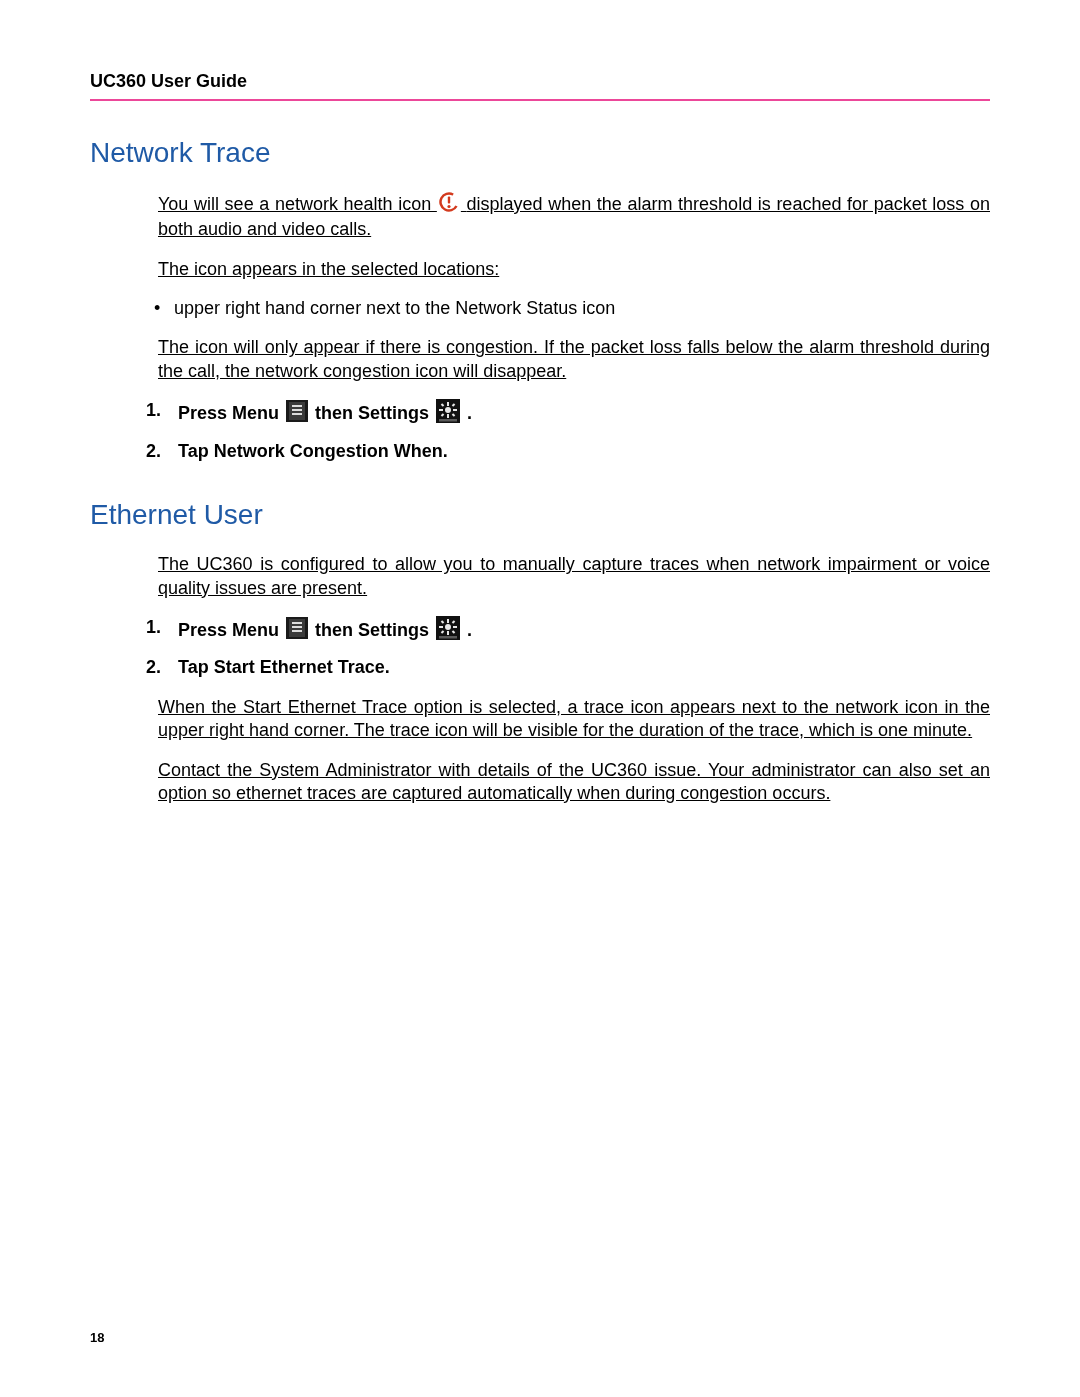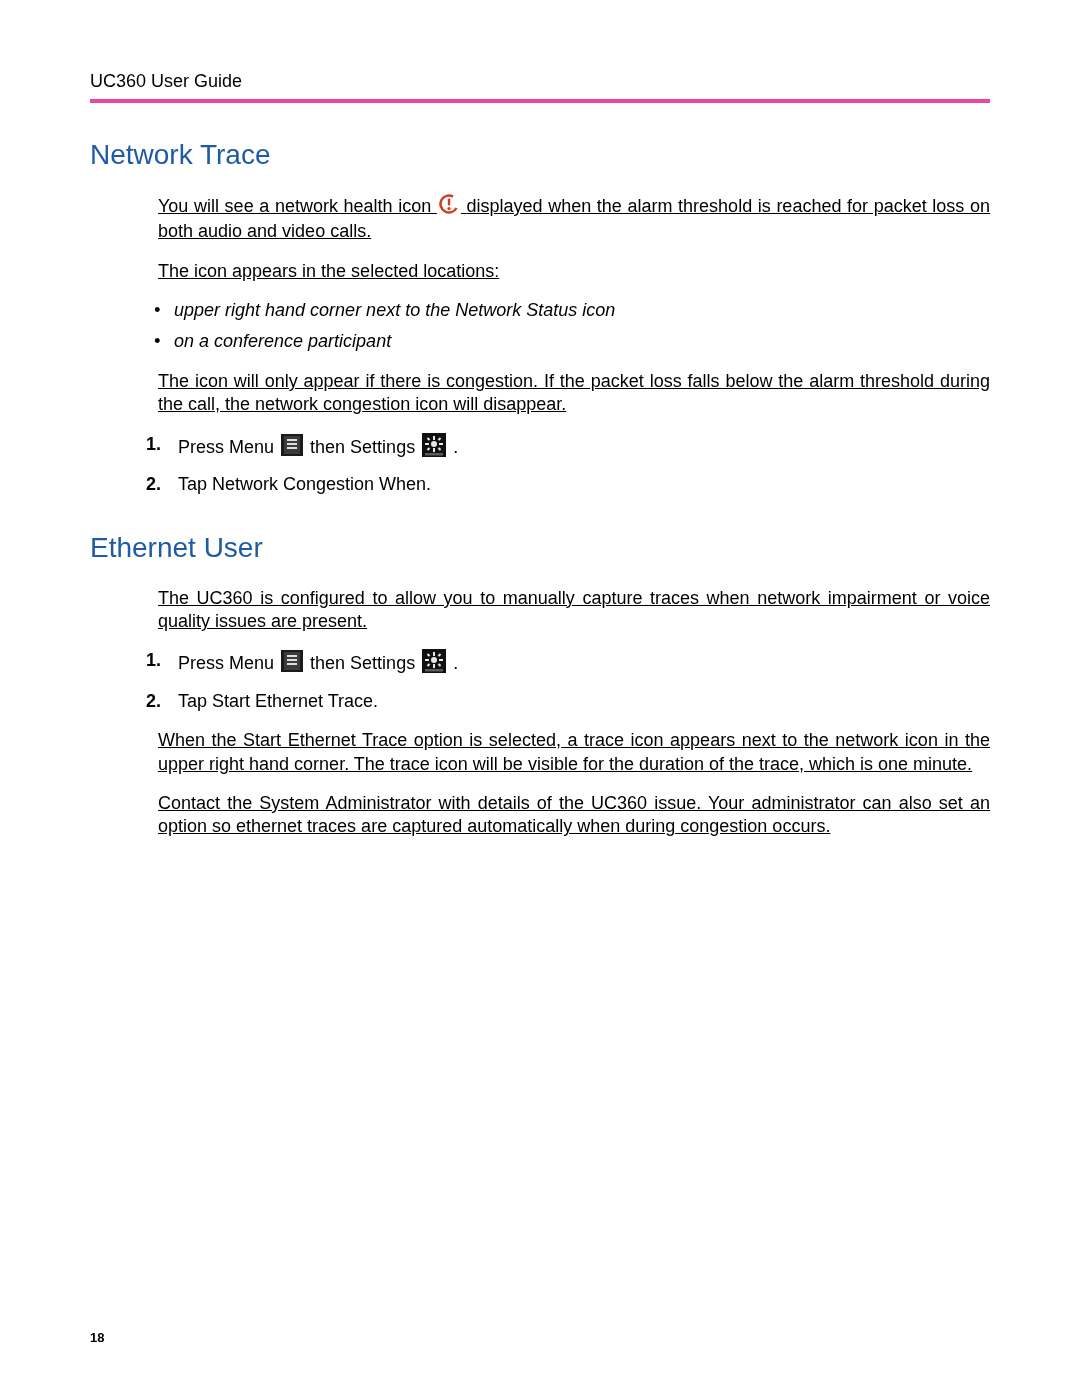--- a/index.html
+++ b/index.html
@@ -12,62 +12,62 @@
   .page {
     width: 1080px;
     height: 1397px;
     box-sizing: border-box;
     padding: 70px 90px 40px 90px;
     position: relative;
     font-size: 18px;
     line-height: 1.3;
   }
   .running-header {
-    font-weight: normal;
+    font-weight: bold;
     font-size: 18px;
     padding-bottom: 6px;
-    border-bottom: 4px solid #ec4899;
+    border-bottom: 2px solid #ec4899;
   }
   h2.section {
     color: #1f5aa6;
     font-weight: normal;
     font-size: 28px;
     margin: 34px 0 20px 0;
   }
   .body-block {
     margin-left: 56px;
     text-align: justify;
   }
   .body-block p {
     margin: 0 0 16px 12px;
     text-decoration: underline;
   }
   ul.bullets {
     list-style: none;
     margin: 0 0 16px 0;
     padding: 0;
-    font-style: italic;
   }
   ul.bullets li {
     position: relative;
     padding-left: 28px;
     margin-bottom: 8px;
   }
   ul.bullets li::before {
     content: "•";
     position: absolute;
     left: 8px;
     top: 0;
     font-size: 18px;
   }
   ol.steps {
     list-style: none;
     margin: 0 0 16px 0;
     padding: 0;
     counter-reset: step;
+    font-weight: bold;
   }
   ol.steps li {
     counter-increment: step;
     position: relative;
     padding-left: 32px;
     margin-bottom: 10px;
   }
   ol.steps li::before {
     content: counter(step) ".";
     position: absolute;
@@ -112,21 +112,20 @@
           <circle cx="10" cy="14.5" r="1.6" fill="#d33a1e"></circle>
         </svg>
       </span>
       <span> displayed when the alarm threshold is reached for packet loss on both audio and video calls.</span>
     </p>
 
     <p>The icon appears in the selected locations:</p>
 
     <ul class="bullets">
       <li>upper right hand corner next to the Network Status icon</li>
-      <li>on a conference participant</li>
     </ul>
 
     <p>The icon will only appear if there is congestion.   If the packet loss falls below the alarm threshold during the call, the network congestion icon will disappear.</p>
 
 
     <ol class="steps">
       <li>
         <span>Press Menu </span>
         <span class="inline-icon ico-menu">
           <svg viewBox="0 0 22 22">

